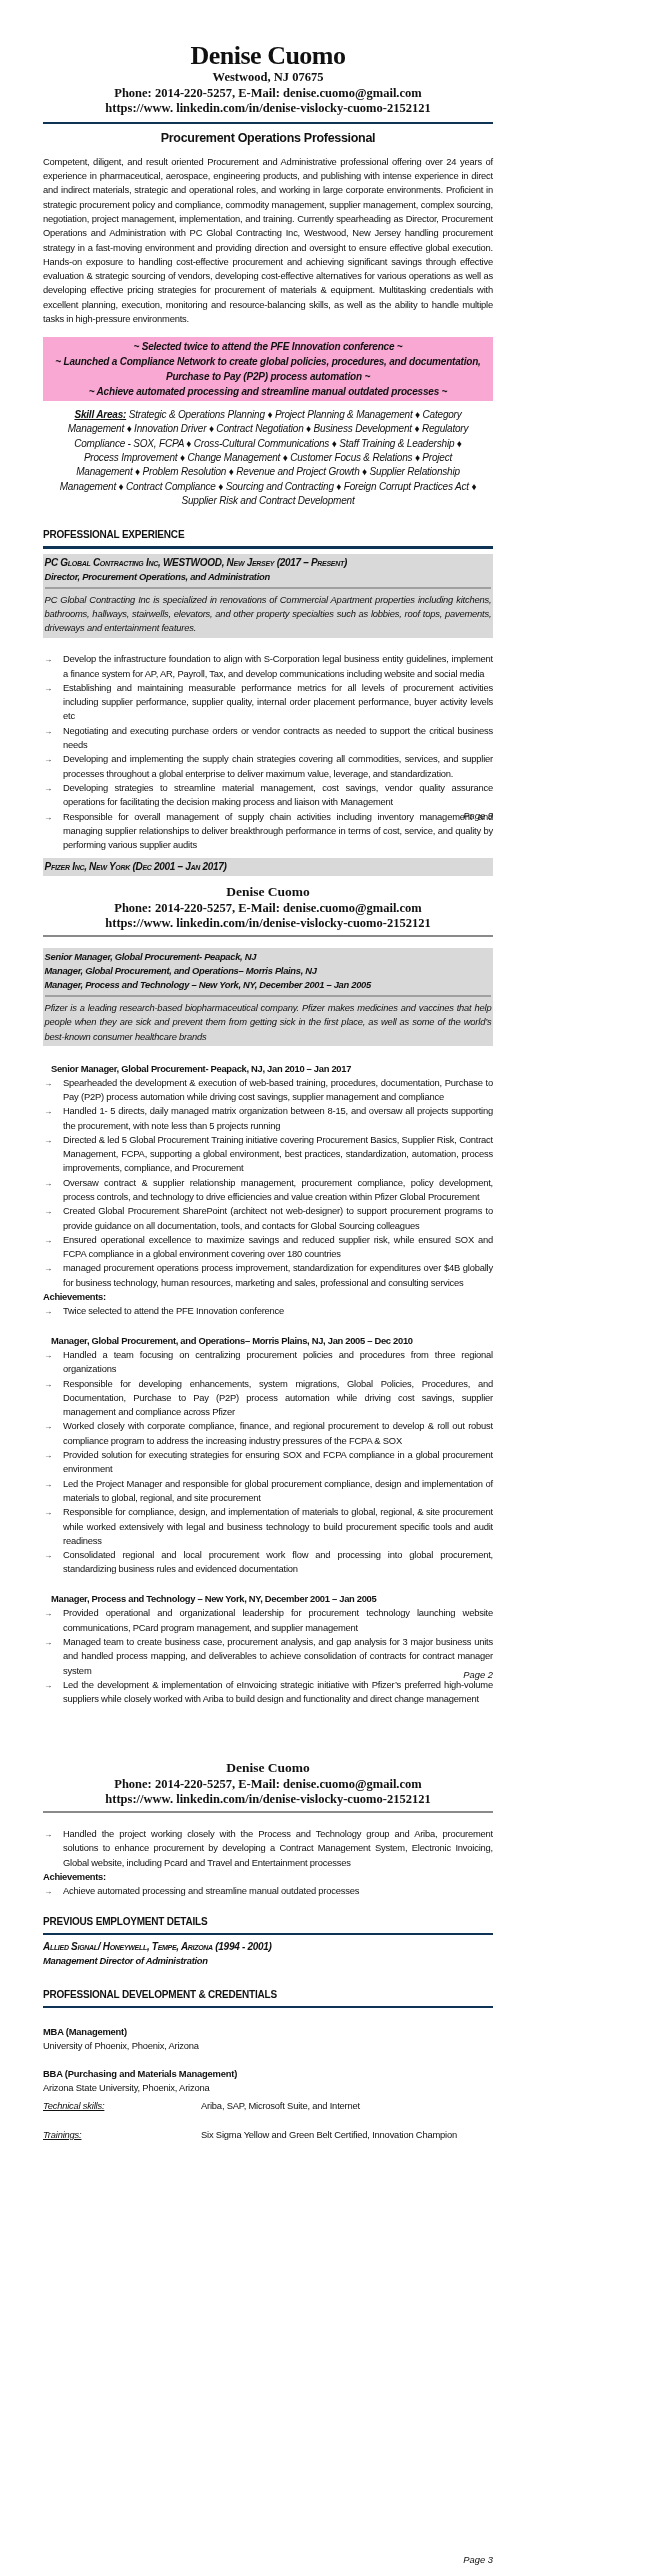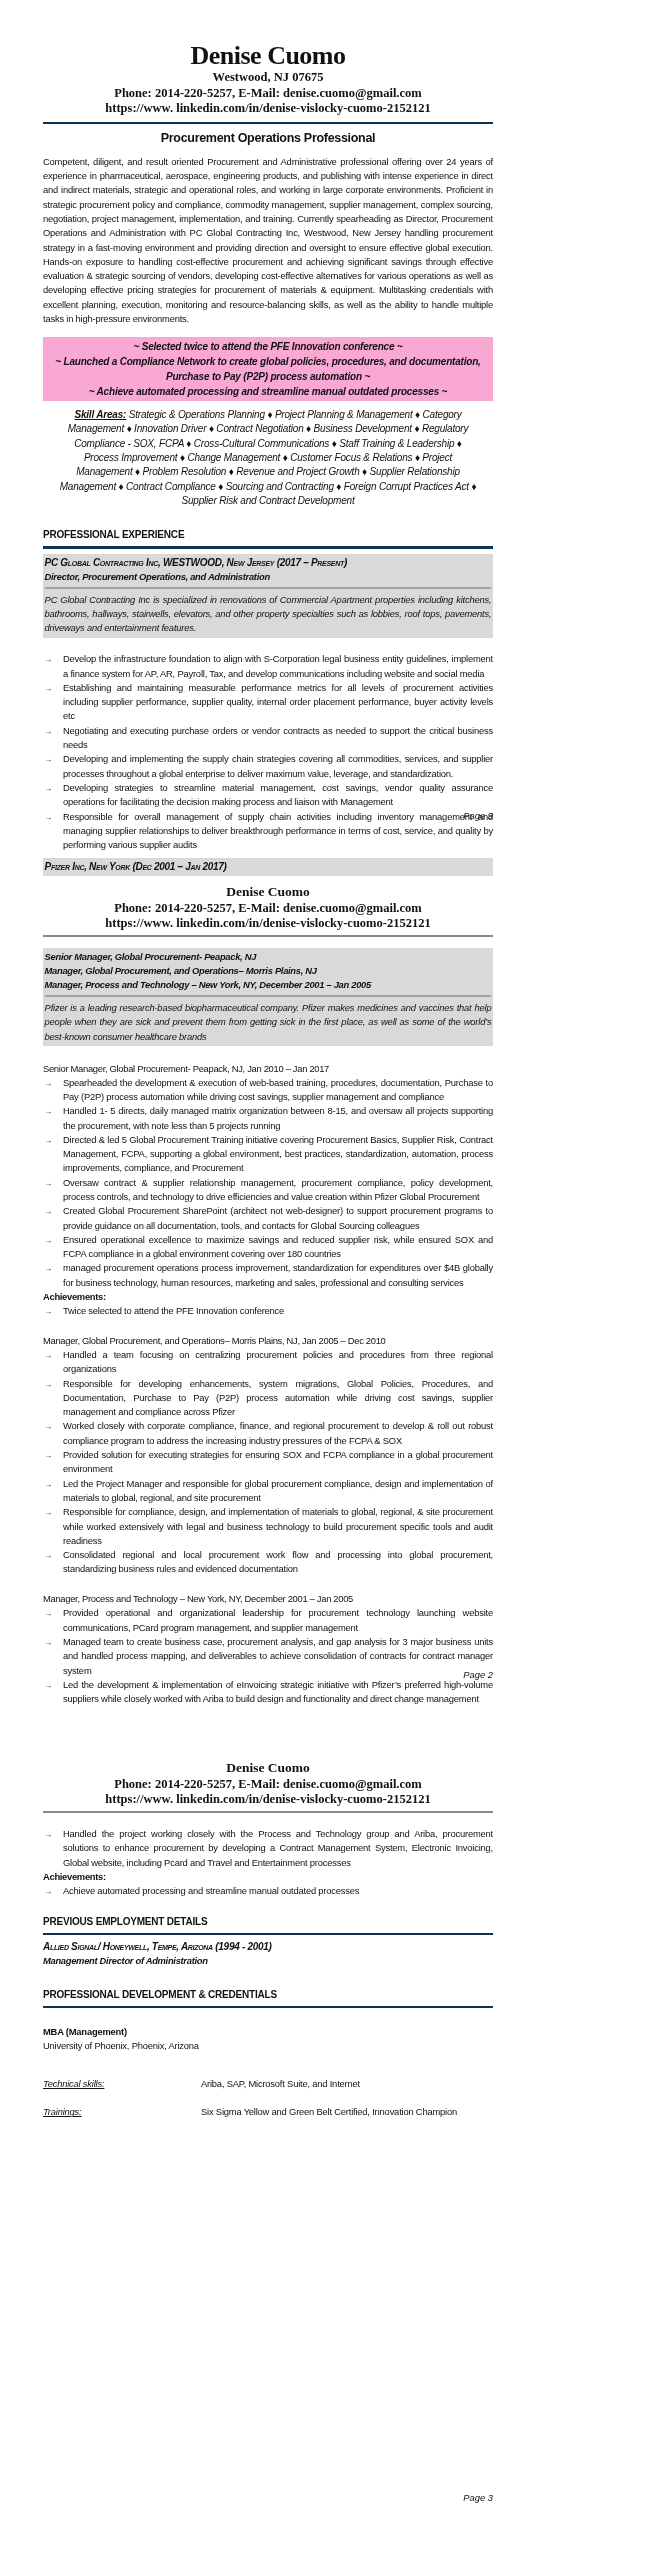--- a/index.html
+++ b/index.html
@@ -21,21 +21,21 @@
   .sec-head { text-align: left; font-weight: bold; font-size: 10px; margin-top: 21px; letter-spacing: -0.2px; }
   .sec-rule { height: 2.1px; background: #0e3354; margin-top: 6.2px; }
   .company-box { background: #d9d9d9; margin-top: 5.2px; padding: 2.1px 1.6px; }
   .company-line { font-weight: bold; font-style: italic; font-size: 10px; line-height: 14px; letter-spacing: -0.3px; font-variant: small-caps; }
   .role-line { font-weight: bold; font-style: italic; font-size: 9.4px; line-height: 14px; letter-spacing: -0.3px; }
   .box-rule { height: 1.6px; background: #a0a0a0; margin: 3.1px 0 4.2px; }
   .company-desc { font-style: italic; font-size: 9.4px; line-height: 14.3px; text-align: justify; letter-spacing: -0.2px; }
   ul.arrows { list-style: none; margin-top: 0; }
   ul.arrows li { position: relative; padding-left: 20px; font-size: 9.4px; line-height: 14.3px; text-align: justify; letter-spacing: -0.2px; margin-top: 0; }
   ul.arrows li .arr { position: absolute; left: 1px; top: 0; font-size: 8.3px; color: #222; }
-  .job-head { font-weight: normal; font-size: 9.4px; line-height: 14px; letter-spacing: -0.3px; margin-top: 15.6px; }
+  .job-head { font-weight: bold; font-size: 9.4px; line-height: 14px; letter-spacing: -0.3px; margin-top: 15.6px; margin-left: 8px; }
   .ach-head { font-weight: bold; font-size: 9.4px; line-height: 14px; letter-spacing: -0.3px; }
   .page-num { position: absolute; right: 43px; font-style: italic; font-size: 9.4px; }
   .edu-deg { font-weight: bold; font-size: 9.4px; line-height: 14px; letter-spacing: -0.2px; }
   .edu-school { font-size: 9.4px; line-height: 14px; letter-spacing: -0.2px; }
   .kv { display: flex; font-size: 9.4px; line-height: 14px; margin-top: 14.6px; letter-spacing: -0.2px; }
   .kv .k { width: 158px; font-style: italic; text-decoration: underline; }
 </style>
 </head>
 <body>
 
@@ -154,25 +154,29 @@
   <div class="company-line" style="margin-top:4.2px">Allied Signal/ Honeywell, Tempe, Arizona (1994 - 2001)</div>
   <div class="role-line">Management Director of Administration</div>
 
   <div class="sec-head" style="margin-top:21px">PROFESSIONAL DEVELOPMENT &amp; CREDENTIALS</div>
   <div class="sec-rule"></div>
 
   <div style="margin-top:17px">
     <div class="edu-deg">MBA (Management)</div>
     <div class="edu-school">University of Phoenix, Phoenix, Arizona</div>
   </div>
+  <div style="margin-top:14.6px">
+    <div class="edu-deg">BBA (Purchasing and Materials Management)</div>
+    <div class="edu-school">Arizona State University, Phoenix, Arizona</div>
+  </div>
 
-  <div class="kv" style="margin-top:24px">
+  <div class="kv" style="margin-top:4px">
     <span class="k">Technical skills:</span>
     <span>Ariba, SAP, Microsoft Suite, and Internet</span>
   </div>
   <div class="kv">
     <span class="k">Trainings:</span>
     <span>Six Sigma Yellow and Green Belt Certified, Innovation Champion</span>
   </div>
 
-  <div class="page-num" style="top:784px">Page 3</div>
+  <div class="page-num" style="top:846px">Page 3</div>
 </div>
 
 
 </body></html>

